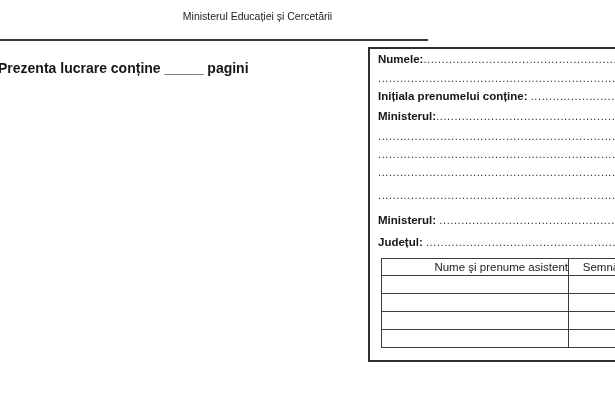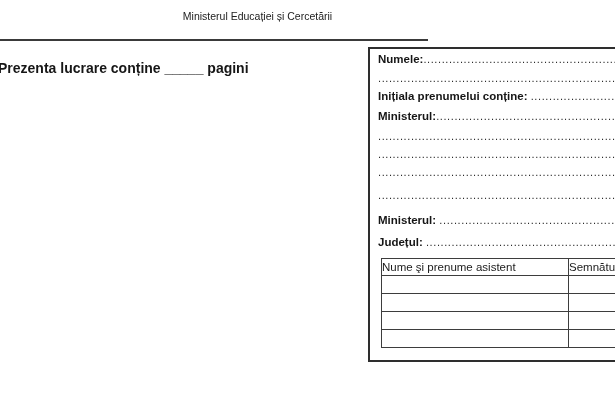--- a/index.html
+++ b/index.html
@@ -98,21 +98,21 @@
     border-collapse: collapse;
     table-layout: fixed;
     width: 256px;
   }
   .assistants-table td, .assistants-table th {
     border: 1px solid #3d3d3d;
     padding: 0;
     font-size: 11.5px;
     font-weight: normal;
     color: #1b1b1b;
-    text-align: left;
+    text-align: right;
     overflow: hidden;
     white-space: nowrap;
     margin-top: 20px;
   }
   .assistants-table th { height: 16px; }
   .assistants-table td { height: 17px; }
   .col-name { width: 186px; }
   .col-sign { width: 70px; }
 </style>
 </head>

